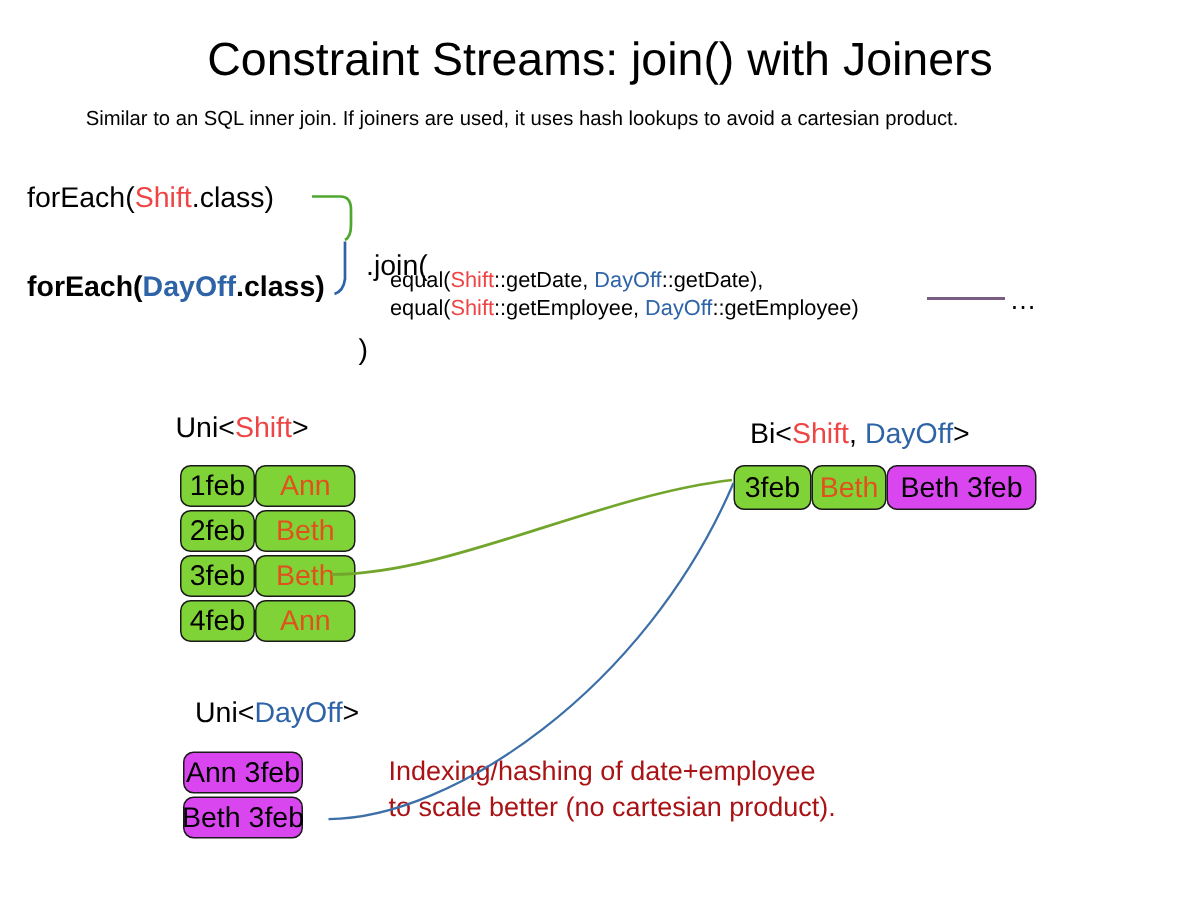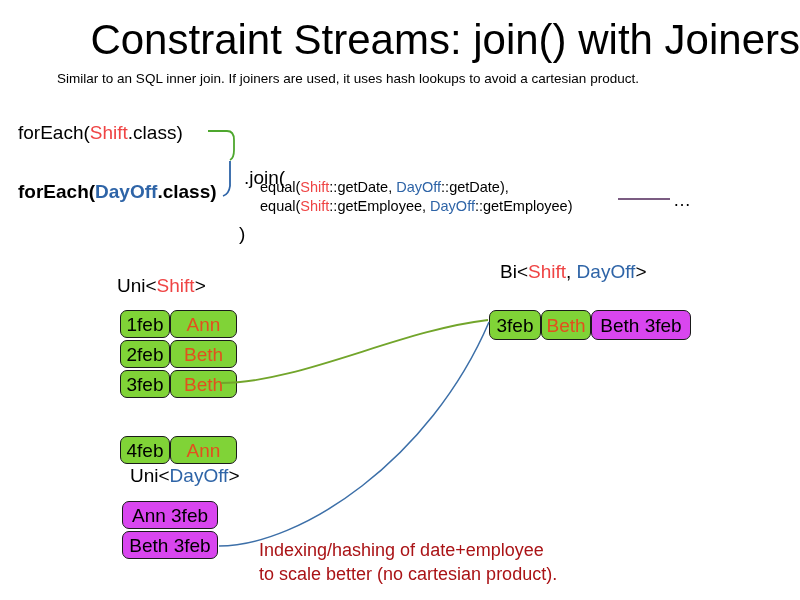--- a/index.html
+++ b/index.html
@@ -20,22 +20,22 @@
     position: absolute;
     inset: 0;
   }
 
   
   #title {
     position: absolute;
     top: 20px;
     left: 0;
     width: 800px;
-    text-align: right;
-    font-size: 42px;
+    text-align: center;
+    font-size: 31px;
     line-height: 40px;
     font-weight: normal;
     color: #000000;
     white-space: nowrap;
   }
   #subtitle {
     position: absolute;
     top: 70px;
     left: 0;
     width: 696px;
@@ -76,21 +76,21 @@
 
   
   .stream-label {
     position: absolute;
     font-size: 19px;
     line-height: 24px;
     white-space: nowrap;
     color: #000000;
   }
   #label-uni-shift  { left: 117px; top: 274px; }
-  #label-bi         { left: 500px; top: 260px; }
+  #label-bi         { left: 500px; top: 278px; }
   #label-uni-dayoff { left: 106px; top: 464px; margin-left: 24px; }
 
   
   .cell {
     position: absolute;
     box-sizing: border-box;
     border: 1.6px solid #1a1a1a;
     border-radius: 7px;
     font-size: 19px;
     line-height: 1;
@@ -104,37 +104,37 @@
   .cell .txt-date { color: #000000; }
   .cell .txt-name { color: #E2501E; }
   .cell .txt-plain { color: #000000; }
 
   
   .shift-date { left: 120px;  width: 50px; height: 28px; }
   .shift-name { left: 170px;  width: 67px; height: 28px; }
   .row0 { top: 310px; }
   .row1 { top: 340px; }
   .row2 { top: 370px; }
-  .row3 { top: 400px; margin-top: 36px; }
-
-  
-  .dayoff-cell { left: 122px; width: 96px; height: 28px; }
+  .row3 { top: 400px; }
+
+  
+  .dayoff-cell { left: 122px; width: 80px; height: 28px; }
   .drow0 { top: 501px; }
   .drow1 { top: 531px; }
 
   
   #bi-date  { left: 489px; width: 52px; height: 30px; top: 310px; }
   #bi-name  { left: 541px; width: 50px; height: 30px; top: 310px; }
   #bi-pair  { left: 591px; width: 100px; height: 30px; top: 310px; }
 
   
   #annotation {
     position: absolute;
     left: 259px;
-    top: 538px;
+    top: 502px;
     font-size: 18px;
     line-height: 24px;
     color: #AA1316;
     white-space: pre-line;
   }
 
   
   #connectors {
     position: absolute;
     inset: 0;

